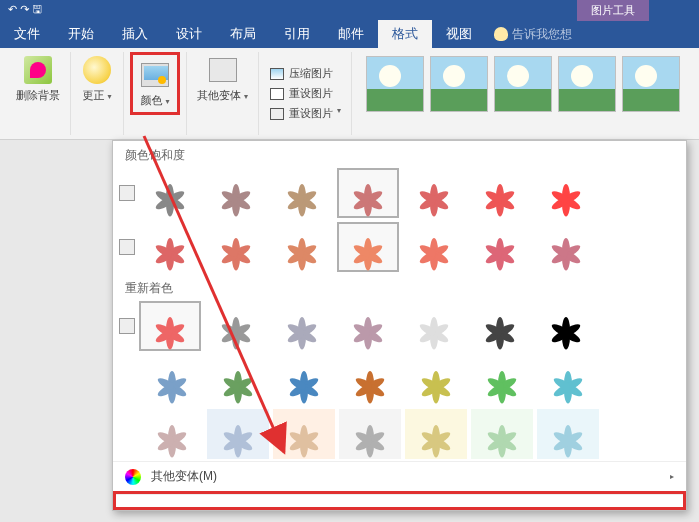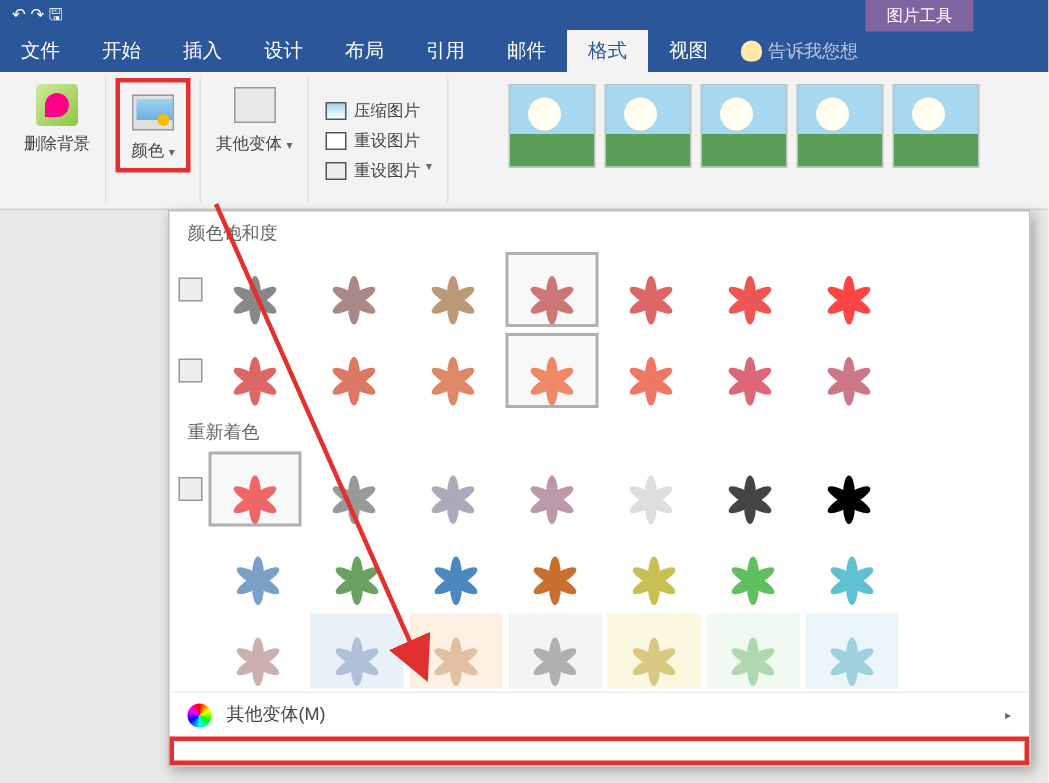--- a/index.html
+++ b/index.html
@@ -90,20 +90,28 @@
 <div class="ribbon">
   <div class="rgroup">
     <div class="big-btn">
       <div class="ic">
           <div class="ic-remove-bg"></div>
         </div>
       <div class="lbl">删除背景</div>
     </div>
   </div>
   <div class="rgroup">
+    <div class="big-btn">
+      <div class="ic">
+          <div class="ic-correct"></div>
+        </div>
+      <div class="lbl"><span>更正</span> <span class="caret">▾</span></div>
+    </div>
+  </div>
+  <div class="rgroup">
     <div class="highlight-box">
       <div class="big-btn">
         <div class="ic">
             <div class="ic-color"></div>
           </div>
         <div class="lbl"><span>颜色</span> <span class="caret">▾</span></div>
       </div>
     </div>
   </div>
   <div class="rgroup">

